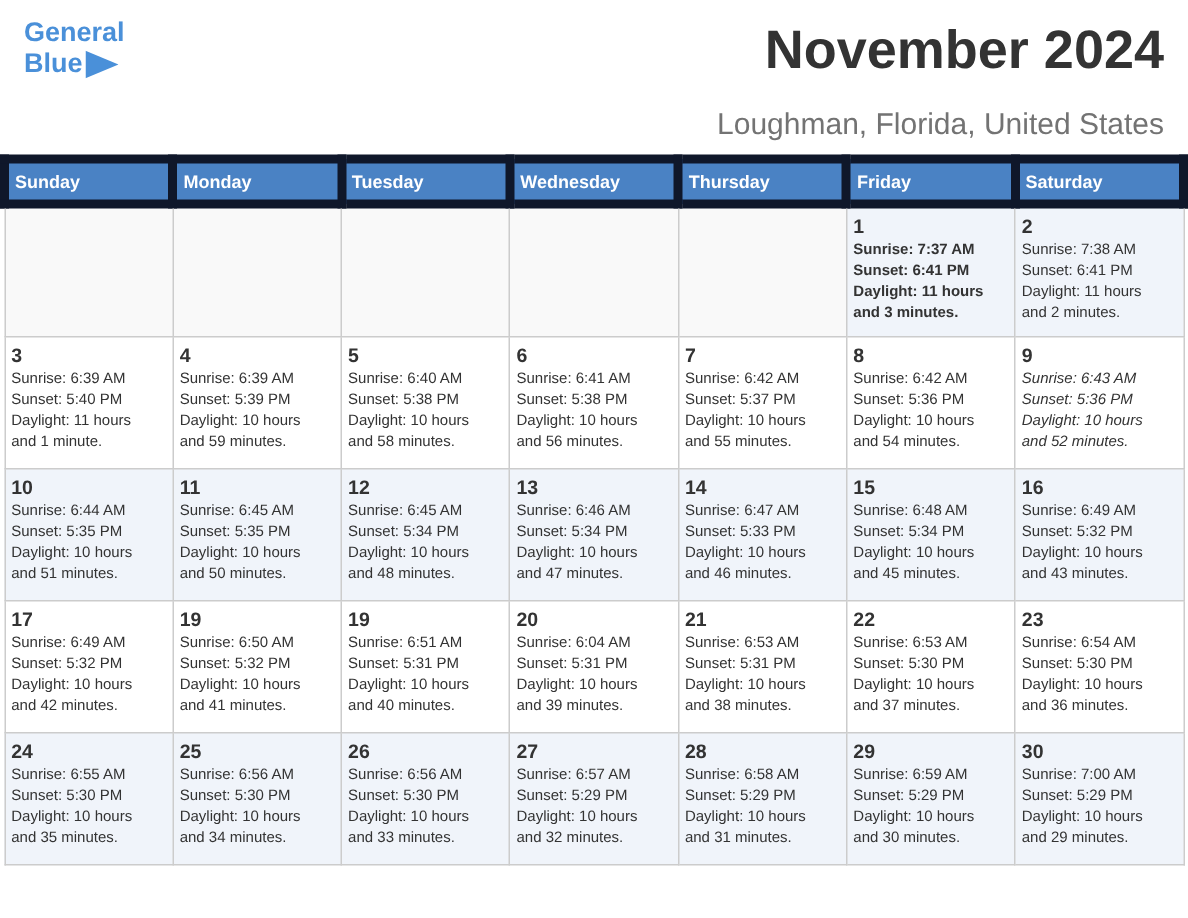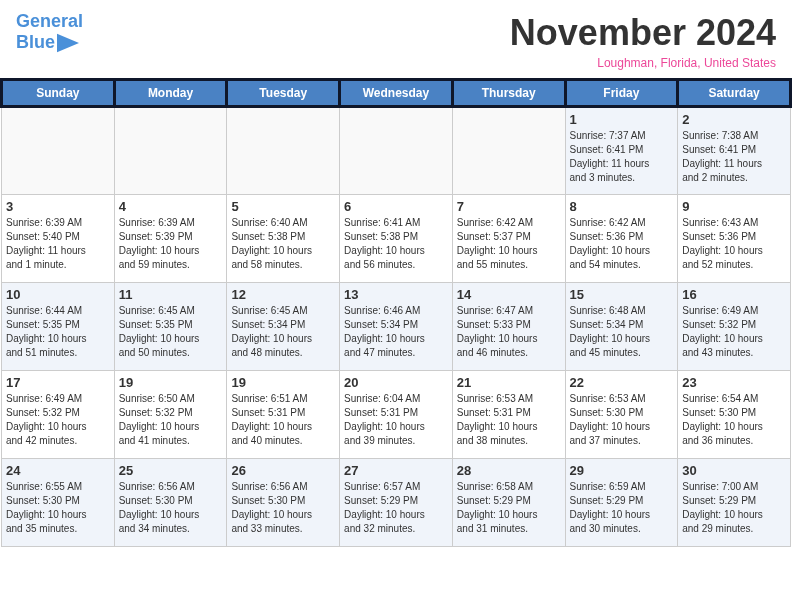--- a/index.html
+++ b/index.html
@@ -7,32 +7,32 @@
     
     .header { display: flex; justify-content: space-between; align-items: flex-start; padding: 12px 16px 8px 16px; }
     
     .logo { display: flex; align-items: center; }
     .logo-text { font-size: 18px; font-weight: bold; color: #333; line-height: 1.1; }
     .logo-text span { color: #4a90d9; }
     .logo-arrow { width: 22px; height: 22px; margin-left: 2px; }
     
     .title-block { text-align: right; }
     .month-title { font-size: 36px; font-weight: bold; color: #333; }
-    .location { font-size: 12px; color: #ec4899; margin-top: 2px; }
+    .location { font-size: 20px; color: #737373; margin-top: 18px; }
     
     .calendar { width: 100%; border-collapse: collapse; table-layout: fixed; }
     
     .calendar thead th {
       background: #4a82c4;
       color: #fff;
       font-size: 12px;
       font-weight: bold;
       padding: 5px 4px;
-      text-align: center;
-      border: 3px solid #0f172a;
+      text-align: left;
+      border: 6px solid #0f172a;
     }
     
     .calendar tbody td {
       border: 1px solid #ccc;
       vertical-align: top;
       padding: 4px 4px;
       font-size: 10px;
       color: #333;
       height: 88px;
       background: #fff;
@@ -96,21 +96,21 @@
     </thead>
     <tbody id="calendar-body">
     <tr>
           <td class="empty-cell"></td>
           <td class="empty-cell"></td>
           <td class="empty-cell"></td>
           <td class="empty-cell"></td>
           <td class="empty-cell"></td>
           <td>
             <span class="day-num">1</span>
-            <div class="day-info" style="white-space: pre-line;">Sunrise: 7:37 AM
+            <div class="day-info" style="white-space: pre-line; font-weight: bold;">Sunrise: 7:37 AM
 Sunset: 6:41 PM
 Daylight: 11 hours
 and 3 minutes.</div>
           </td>
           <td>
             <span class="day-num">2</span>
             <div class="day-info" style="white-space: pre-line;">Sunrise: 7:38 AM
 Sunset: 6:41 PM
 Daylight: 11 hours
 and 2 minutes.</div>
@@ -154,21 +154,21 @@
           </td>
           <td>
             <span class="day-num">8</span>
             <div class="day-info" style="white-space: pre-line;">Sunrise: 6:42 AM
 Sunset: 5:36 PM
 Daylight: 10 hours
 and 54 minutes.</div>
           </td>
           <td>
             <span class="day-num">9</span>
-            <div class="day-info" style="white-space: pre-line;">Sunrise: 6:43 AM
+            <div class="day-info" style="white-space: pre-line; font-style: italic;">Sunrise: 6:43 AM
 Sunset: 5:36 PM
 Daylight: 10 hours
 and 52 minutes.</div>
           </td>
         </tr>
         <tr>
           <td>
             <span class="day-num">10</span>
             <div class="day-info" style="white-space: pre-line;">Sunrise: 6:44 AM
 Sunset: 5:35 PM

